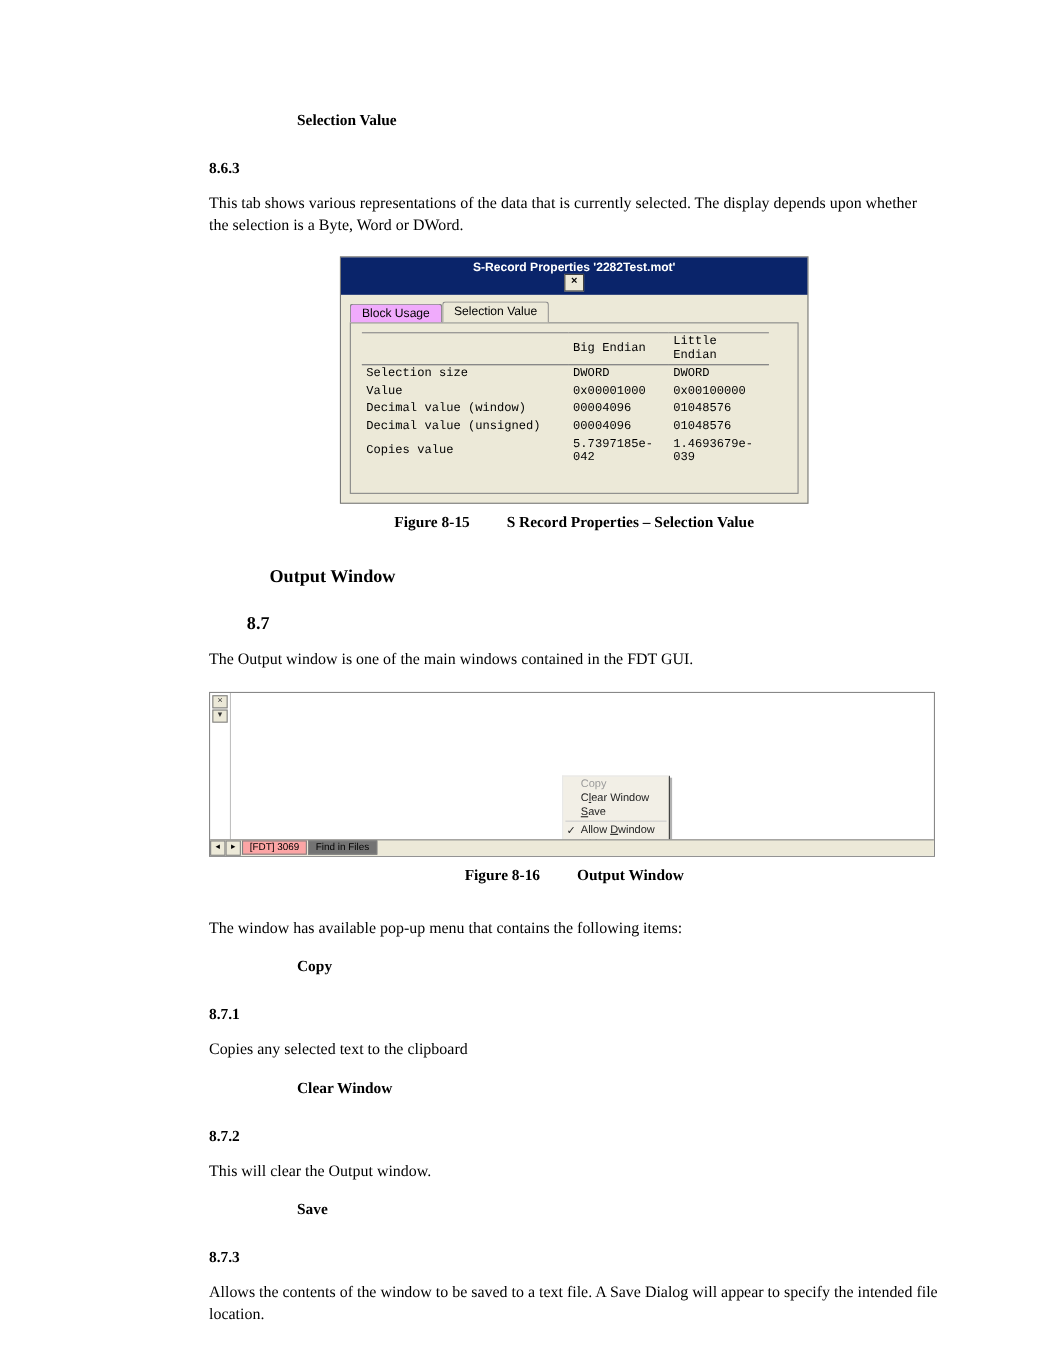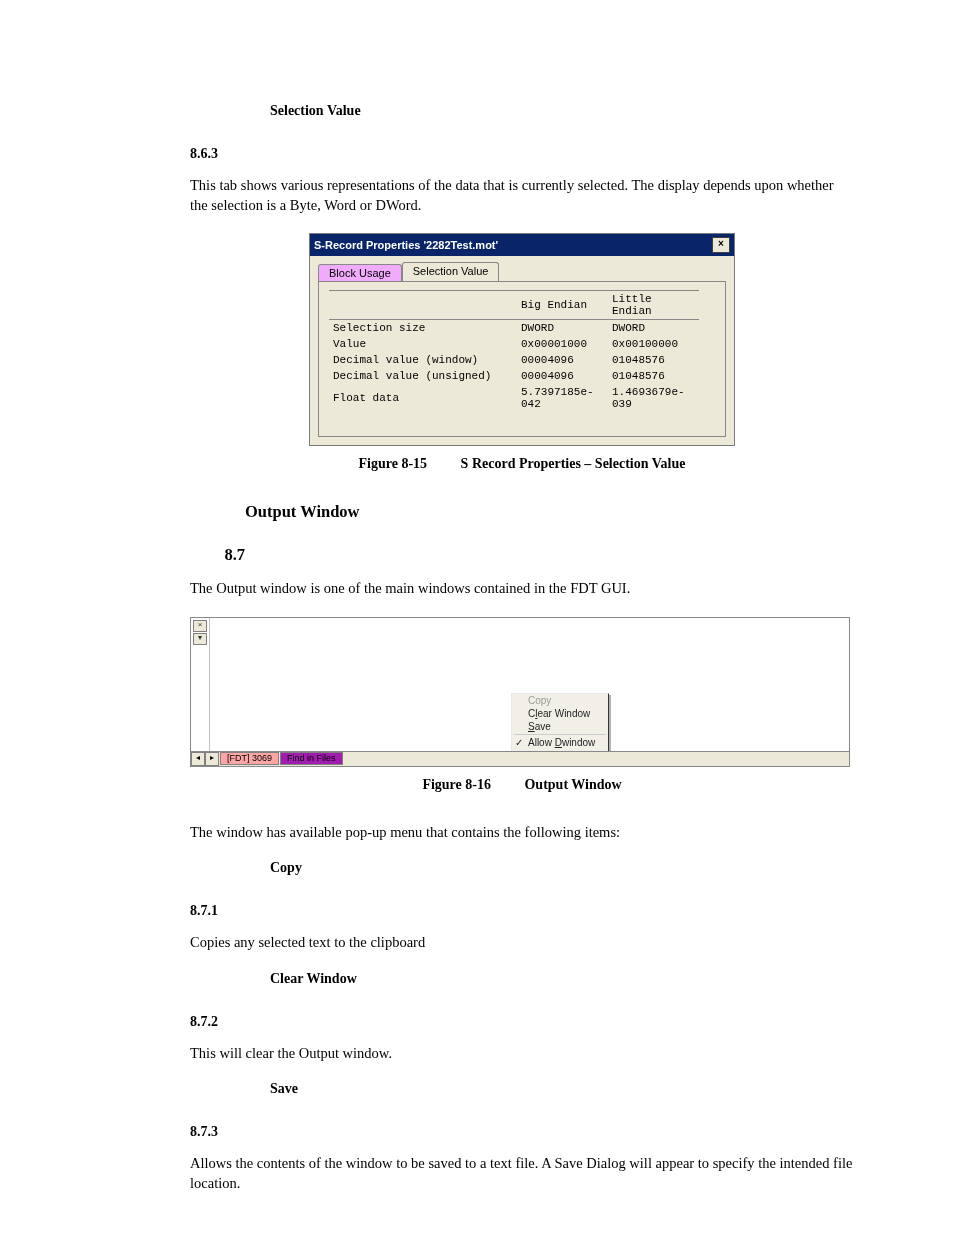--- a/index.html
+++ b/index.html
@@ -51,20 +51,21 @@
   }
   .titlebar {
     background: #0a246a; 
     color: #fff;
     font-weight: bold;
     padding: 3px 4px;
     display: flex;
     justify-content: space-between;
     align-items: center;
     font-size: 11px;
+    flex-direction: column;
   }
   .titlebar .close-btn {
     width: 16px; height: 14px;
     background: #ece9d8;
     border: 1px solid #404040;
     color: #000;
     font-size: 10px;
     text-align: center;
     line-height: 12px;
     font-weight: bold;
@@ -157,21 +158,21 @@
   }
   .outputfig .btab {
     border: 1px solid #808080;
     background: #fca5a5;
     padding: 0 6px;
     height: 11px;
     line-height: 11px;
     font-weight: normal;
     margin-left: 1px;
   }
-  .outputfig .btab.inactive { background: #a21caf; font-weight: normal;}
+  .outputfig .btab.inactive { background: #737373; font-weight: normal;}
   .ctxmenu {
     position: absolute;
     left: 320px; top: 75px;
     width: 96px;
     background: #f2efe6;
     border-top: 1px solid #e8e8e8;
     border-left: 1px solid #e8e8e8;
     border-right: 1px solid #333;
     border-bottom: 1px solid #333;
     box-shadow: 2px 2px 0 rgba(0,0,0,0.3);
@@ -235,21 +236,21 @@
             <td>Decimal value (window)</td>
             <td>00004096</td>
             <td>01048576</td>
           </tr>
           <tr>
             <td>Decimal value (unsigned)</td>
             <td>00004096</td>
             <td>01048576</td>
           </tr>
           <tr>
-            <td>Float data</td>
+            <td>Copies value</td>
             <td>5.7397185e-042</td>
             <td>1.4693679e-039</td>
           </tr>
         </tbody>
       </table>
     </div>
   </div>
 
   <div class="caption">
     <span class="capnum">Figure 8-15</span>

